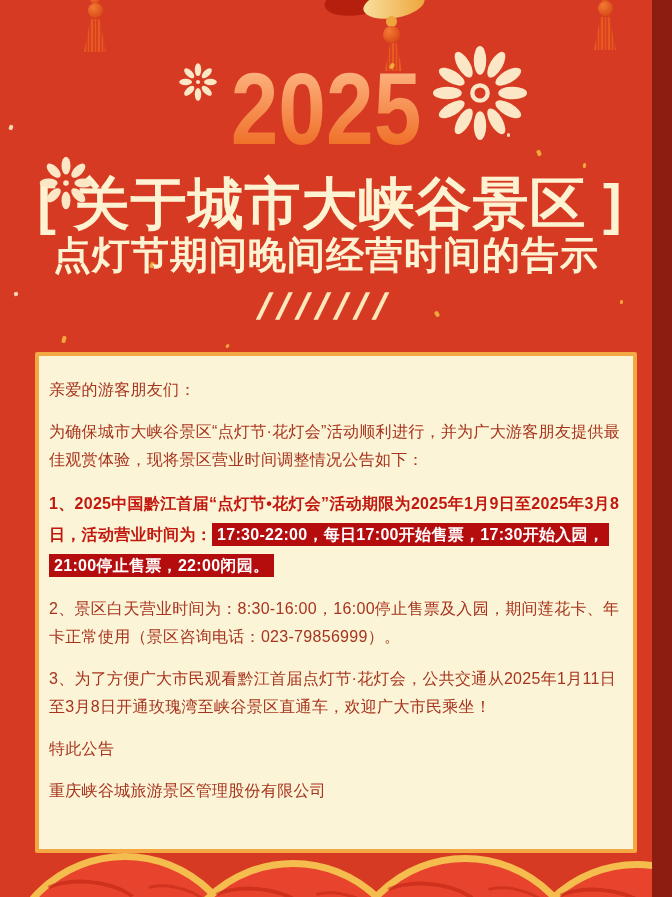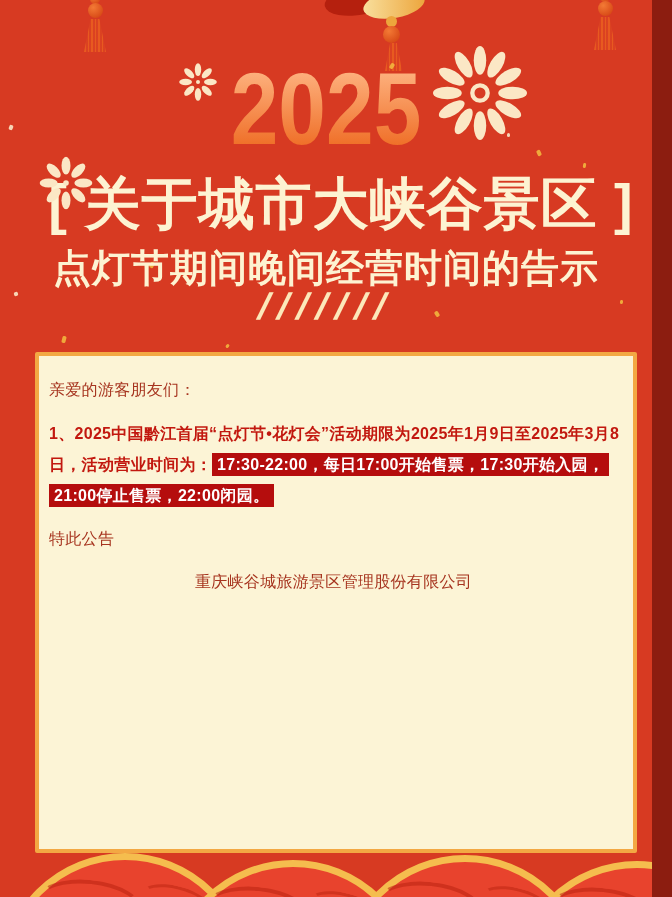--- a/index.html
+++ b/index.html
@@ -39,40 +39,40 @@
   .speck{position:absolute;border-radius:1.5px;z-index:1;opacity:.9;}
 
   
   .year{position:absolute;top:58px;left:0;width:100%;text-align:center;margin:0;
         font-size:102px;font-weight:800;line-height:1;transform:scaleX(.84);
         color:#f78a3e;z-index:2;}
   @supports ((-webkit-background-clip:text) or (background-clip:text)){
     .year{background:linear-gradient(180deg,#ffb887 5%,#ee6a21 92%);
           -webkit-background-clip:text;background-clip:text;color:transparent;}
   }
-  .title{position:absolute;top:172px;left:15px;width:100%;margin:0;text-align:center;
+  .title{position:absolute;top:172px;left:4px;width:100%;margin:0;text-align:center;
          font-size:56px;font-weight:900;color:#fdf3d2;letter-spacing:1px;line-height:1.15;z-index:2;}
-  .subtitle{position:absolute;top:248px;left:0;width:100%;margin:0;text-align:center;
+  .subtitle{position:absolute;top:235px;left:0;width:100%;margin:0;text-align:center;
             font-size:38px;font-weight:900;color:#fdf3d2;letter-spacing:1px;line-height:1.1;z-index:2;}
   .slashes{position:absolute;top:286px;left:0;width:100%;margin:0;text-align:center;
            font-size:37px;font-weight:900;font-style:italic;letter-spacing:9px;
            color:#fce8ba;transform:skewX(-6deg);z-index:2;}
 
   
   .card{position:absolute;left:35px;top:352px;width:602px;height:501px;box-sizing:border-box;
         background:#fcf4d6;border:4px solid #f3a843;border-radius:2px;
         padding:20px 9px 6px 10px;z-index:4;color:#a6341f;
         font-size:16px;line-height:28px;letter-spacing:.3px;}
   .card p{margin:0 0 14px;}
   .item{margin-bottom:15px;}
   .item1{color:#c2180f;font-weight:700;line-height:31px;margin-bottom:12px;}
   .hl{background:#b50d0d;color:#ffffff;padding:3px 5px;
       -webkit-box-decoration-break:clone;box-decoration-break:clone;}
   .closing{margin-bottom:26px;}
-  .signature,.date{text-align:center;padding-right:6px;line-height:30px;margin:0 0 4px;}
+  .signature,.date{text-align:left;padding-right:6px;line-height:30px;margin:0 0 4px;font-family:Liberation Mono, monospace;}
 
   
   .bl{position:absolute;width:250px;height:250px;border-radius:50%;box-sizing:border-box;
       background:#e8432d;border:7px solid #f5bd4e;z-index:1;}
   .bl::before{content:"";position:absolute;left:28px;top:20px;width:100px;height:44px;
       border:4px solid transparent;border-top-color:rgba(185,35,16,.55);border-radius:50%;
       transform:rotate(6deg);}
   .bl::after{content:"";position:absolute;right:30px;top:26px;width:70px;height:30px;
       border:3px solid transparent;border-top-color:rgba(185,35,16,.5);border-radius:50%;
       transform:rotate(14deg);}
@@ -170,21 +170,24 @@
   <div class="speck" style="left:620px;top:300px;width:3px;height:4px;background:#f2b63e;transform:rotate(10deg)"></div>
   <div class="speck" style="left:40px;top:824px;width:4px;height:7px;background:#f2b63e;transform:rotate(-10deg)"></div>
 
   <div class="year">2025</div>
   <h1 class="title">[ 关于城市大峡谷景区 ]</h1>
   <h2 class="subtitle">点灯节期间晚间经营时间的告示</h2>
   <div class="slashes">///////</div>
 
   <div class="card">
     <p class="greeting">亲爱的游客朋友们：</p>
+    <p class="intro">为确保城市大峡谷景区“点灯节·花灯会”活动顺利进行，并为广大游客朋友提供最佳观赏体验，现将景区营业时间调整情况公告如下：</p>
     <p class="item item1"><span>1、2025中国黔江首届“点灯节•花灯会”活动期限为2025年1月9日至2025年3月8日，活动营业时间为：</span><span class="hl">17:30-22:00，每日17:00开始售票，17:30开始入园，21:00停止售票，22:00闭园。</span></p>
+    <p class="item">2、景区白天营业时间为：8:30-16:00，16:00停止售票及入园，期间莲花卡、年卡正常使用（景区咨询电话：023-79856999）。</p>
+    <p class="item">3、为了方便广大市民观看黔江首届点灯节·花灯会，公共交通从2025年1月11日至3月8日开通玫瑰湾至峡谷景区直通车，欢迎广大市民乘坐！</p>
     <p class="closing">特此公告</p>
     <p class="signature">重庆峡谷城旅游景区管理股份有限公司</p>
   </div>
 
   <div class="bl bl1"></div>
   <div class="bl bl2"></div>
   <div class="bl bl3"></div>
   <div class="bl bl4"></div>
 
 </div>

